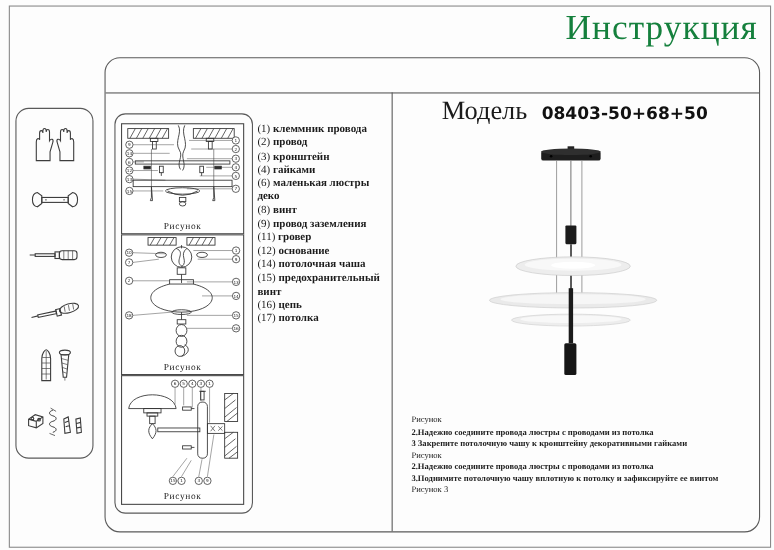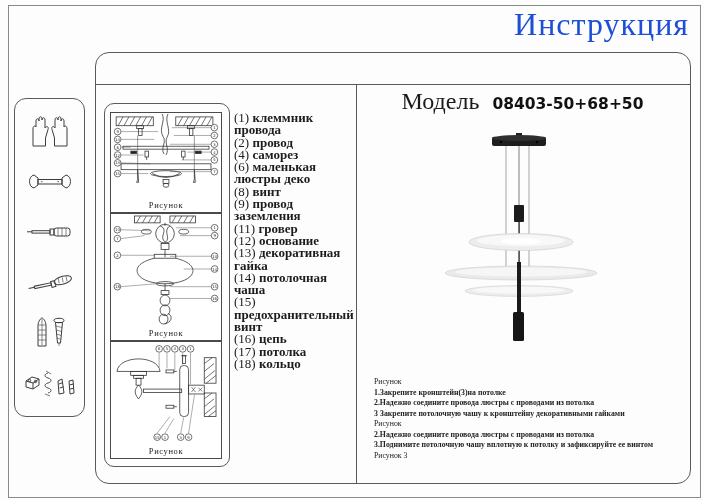--- a/index.html
+++ b/index.html
@@ -1,38 +1,38 @@
 <!DOCTYPE html>
 <html><head>
 <meta charset="utf-8">
 <style>
   html,body{margin:0;padding:0;background:#fff;}
   .page{position:relative;width:704px;height:500px;background:#fdfdfd;overflow:hidden;
         font-family:"Liberation Serif", serif;color:#1a1a1a;}
   .outer-frame{position:absolute;left:8px;top:5px;width:691px;height:491px;border:1px solid #8a8a8a;}
-  .doc-title{position:absolute;top:6px;right:15px;font-size:32px;letter-spacing:1px;color:#1d4ed8;}
+  .doc-title{position:absolute;top:6px;right:15px;font-size:32px;letter-spacing:1px;color:#15803d;}
   .main-box{position:absolute;left:95px;top:52px;width:594px;height:430px;border:1px solid #5a5a5a;border-radius:14px;}
   .header-line{position:absolute;left:0;right:0;top:31px;border-top:1px solid #5a5a5a;}
   .v-divider{position:absolute;left:260px;top:31px;bottom:0;border-left:1px solid #5a5a5a;}
 
   .tools-box{position:absolute;left:14px;top:98px;width:71px;height:319px;border:1px solid #5a5a5a;border-radius:12px;
              display:flex;flex-direction:column;align-items:center;justify-content:space-between;padding:12px 0;box-sizing:border-box;}
   .tool{width:52px;height:40px;display:flex;align-items:center;justify-content:center;}
   .tool svg{stroke:#3d3d3d;fill:none;stroke-width:1;}
 
   .figures-box{position:absolute;left:104px;top:103px;width:124px;height:362px;border:1px solid #5a5a5a;border-radius:10px;}
   .fig-panel{position:absolute;left:5px;width:112px;border:1px solid #4a4a4a;box-sizing:border-box;background:#fff;}
   .fig-panel svg{display:block;stroke:#333;fill:none;stroke-width:0.8;}
   .fig-caption{position:absolute;left:0;right:0;bottom:2px;text-align:center;font-size:8.5px;letter-spacing:0.6px;color:#222;}
   .co circle{stroke:#333;fill:#fff;stroke-width:0.7;}
   .co text{font-family:"DejaVu Sans",sans-serif;font-size:3.9px;fill:#222;stroke:none;text-anchor:middle;}
   .hatch line{stroke:#333;stroke-width:0.7;}
   .leader{stroke:#444;stroke-width:0.45;}
 
-  .parts-list{position:absolute;left:234px;top:112px;width:124px;font-size:13px;line-height:12.3px;color:#1c1c1c;}
+  .parts-list{position:absolute;left:234px;top:112px;width:124px;font-size:10px;line-height:12.3px;color:#1c1c1c;}
   .pnum{font-weight:400;}
   .pname{font-weight:600;}
 
   .model-row{position:absolute;left:356px;top:88px;width:333px;text-align:center;white-space:nowrap;}
   .model-label{font-size:24px;color:#1b1b1b;}
   .model-number{font-family:"DejaVu Sans",sans-serif;font-weight:700;font-size:15.5px;margin-left:9px;color:#111;}
 
   .lamp{position:absolute;left:435px;top:128px;width:170px;height:235px;}
 
   .instructions{position:absolute;left:374px;top:377px;width:314px;font-size:7.8px;line-height:10.5px;color:#222;}
@@ -386,32 +386,31 @@
             </g>
         </g>
       </svg>
       <div class="fig-caption">Рисунок</div>
     </div>
   </div>
 
   <div class="parts-list">
       <div class="part-row"><span class="pnum">(1) </span><span class="pname">клеммник провода</span></div>
       <div class="part-row"><span class="pnum">(2) </span><span class="pname">провод</span></div>
-      <div class="part-row"><span class="pnum">(4) </span><span class="pname">саморез</span></div>
+      <div class="part-row"><span class="pnum">(3) </span><span class="pname">кронштейн</span></div>
+      <div class="part-row"><span class="pnum">(4) </span><span class="pname">гайками</span></div>
       <div class="part-row"><span class="pnum">(6) </span><span class="pname">маленькая люстры деко</span></div>
       <div class="part-row"><span class="pnum">(8) </span><span class="pname">винт</span></div>
       <div class="part-row"><span class="pnum">(9) </span><span class="pname">провод заземления</span></div>
       <div class="part-row"><span class="pnum">(11) </span><span class="pname">гровер</span></div>
       <div class="part-row"><span class="pnum">(12) </span><span class="pname">основание</span></div>
-      <div class="part-row"><span class="pnum">(13) </span><span class="pname">декоративная гайка</span></div>
       <div class="part-row"><span class="pnum">(14) </span><span class="pname">потолочная чаша</span></div>
       <div class="part-row"><span class="pnum">(15) </span><span class="pname">предохранительный винт</span></div>
       <div class="part-row"><span class="pnum">(16) </span><span class="pname">цепь</span></div>
       <div class="part-row"><span class="pnum">(17) </span><span class="pname">потолка</span></div>
-      <div class="part-row"><span class="pnum">(18) </span><span class="pname">кольцо</span></div>
     </div>
 
   <div class="model-row">
     <span class="model-label">Модель</span>
     <span class="model-number">08403-50+68+50</span>
   </div>
 
   <svg class="lamp" viewBox="0 0 170 235">
     <rect x="81" y="5" width="6" height="6" fill="#222"></rect>
     <rect x="57" y="9" width="54" height="9" rx="2" fill="#1e1e1e"></rect>
@@ -429,21 +428,20 @@
     <ellipse cx="86" cy="145" rx="76" ry="7" fill="#eaeaea" stroke="#cccccc" stroke-width="0.6"></ellipse>
     <ellipse cx="86" cy="144" rx="66" ry="4.6" fill="#f6f6f6"></ellipse>
     <ellipse cx="84" cy="163" rx="54" ry="5.4" fill="#ededed" stroke="#cfcfcf" stroke-width="0.6"></ellipse>
     <ellipse cx="84" cy="162.2" rx="46" ry="3.4" fill="#f8f8f8"></ellipse>
     <rect x="82" y="134" width="4" height="50" fill="#1b1b1b"></rect>
     <rect x="78" y="184" width="11" height="29" rx="1.5" fill="#161616"></rect>
   </svg>
 
   <div class="instructions">
       <div class="ins-line light">Рисунок</div>
-      <div class="ins-line">1.Закрепите кронштейн(3)на потолке</div>
       <div class="ins-line">2.Надежно соедините провода люстры с проводами из потолка</div>
       <div class="ins-line">3 Закрепите потолочную чашу к кронштейну декоративными гайками</div>
       <div class="ins-line light">Рисунок</div>
       <div class="ins-line">2.Надежно соедините провода люстры с проводами из потолка</div>
       <div class="ins-line">3.Поднимите потолочную чашу вплотную к потолку и зафиксируйте ее винтом</div>
       <div class="ins-line light">Рисунок 3</div>
     </div>
 </div>
 
 </body></html>

